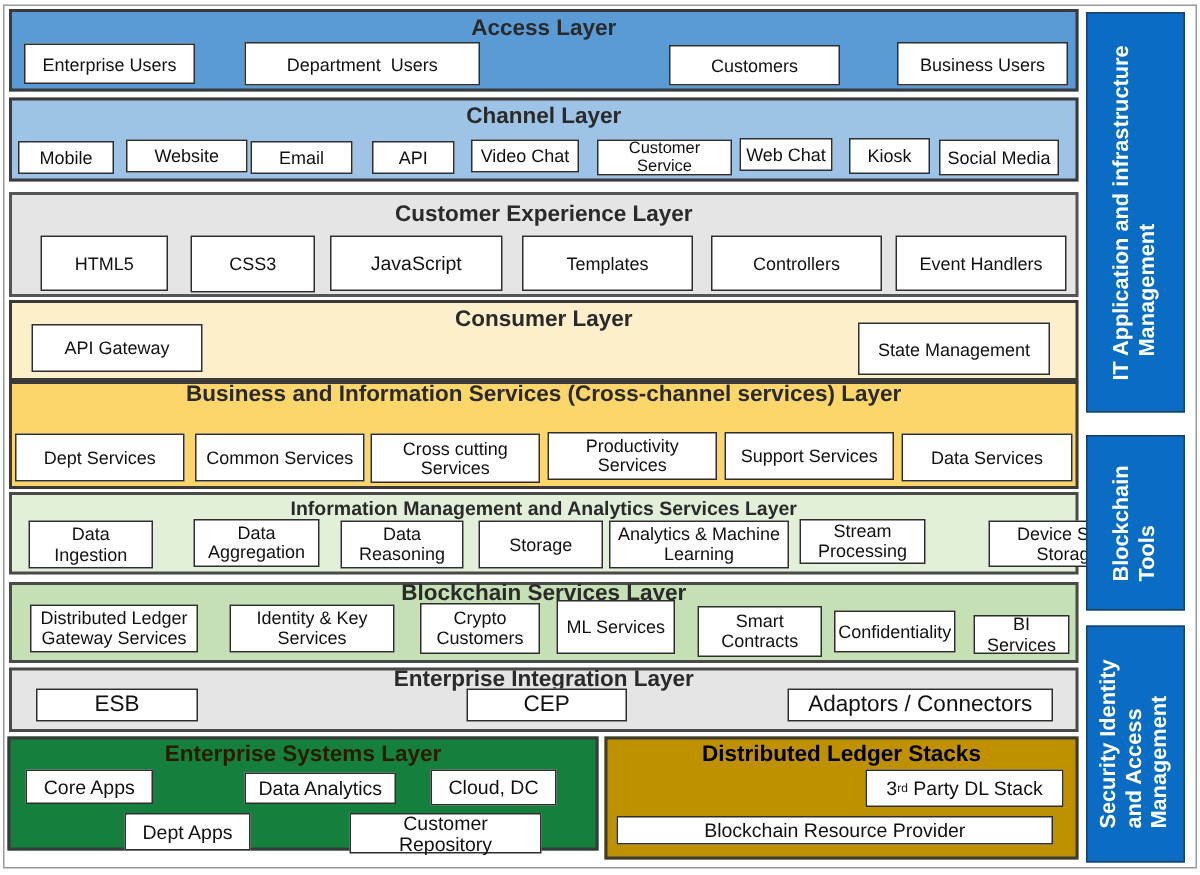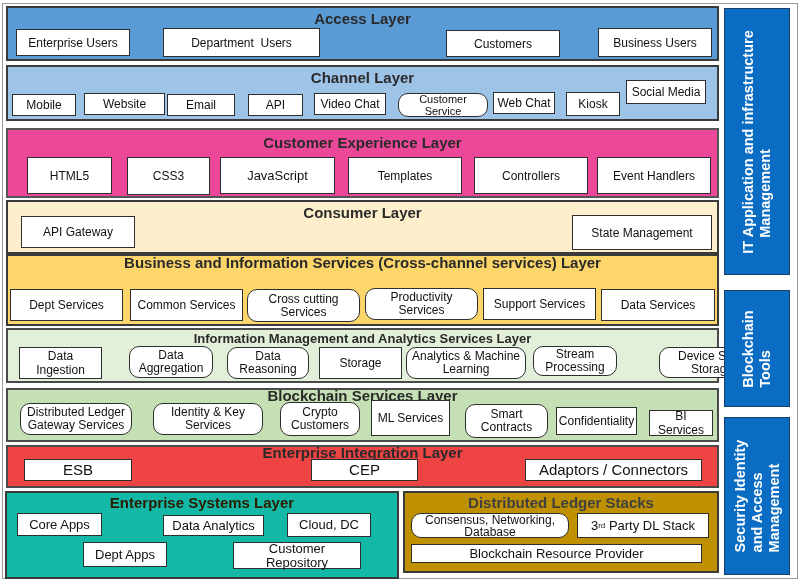--- a/index.html
+++ b/index.html
@@ -1,21 +1,21 @@
 <!DOCTYPE html>
 <html><head>
 <meta charset="utf-8">
 <style>
   * { box-sizing: border-box; margin: 0; padding: 0; }
   body { width: 800px; height: 583px; background: #ffffff; font-family: "Liberation Sans", sans-serif; position: relative; overflow: hidden; }
   #frame { position: absolute; left: 2px; top: 3px; width: 796px; height: 576px; border: 1px solid #9a9a9a; }
   .layer { position: absolute; border: 2px solid #3a3a3a; }
   .title { position: absolute; left: 0; right: 0; text-align: center; font-weight: bold; color: #2a2a2a; font-size: 15px; white-space: nowrap; }
   .box { position: absolute; background: #ffffff; border: 1.5px solid #2e2e2e; display: flex; align-items: center; justify-content: center; text-align: center; font-size: 12px; color: #111; line-height: 14px; padding: 0 2px; }
-  .box2 { font-size: 12px; line-height: 13px; border-radius: 10px; }
+  .box2 { font-size: 12px; line-height: 13px; }
   .side { position: absolute; background: #0a6cc2; border: 1.5px solid #1d3e66; color: #ffffff; font-weight: bold; }
   .side .vt { position: absolute; left: 50%; top: 50%; transform: translate(-50%, -50%) rotate(-90deg); white-space: nowrap; font-size: 14.5px; line-height: 17px; text-align: left; }
   sup { font-size: 8px; vertical-align: super; line-height: 0; }
 </style>
 </head>
 <body>
 
 <div id="frame"></div>
 
 <div class="layer" style="left:6px;top:6px;width:713px;height:55px;background:#5b9bd5;">
@@ -29,37 +29,37 @@
 <div class="layer" style="left:6px;top:65px;width:713px;height:56px;background:#9dc3e6;">
   <div class="title" style="top:2px;">Channel Layer</div>
   <div class="box" style="left:4px;top:27px;width:64px;height:22px;">Mobile</div>
   <div class="box" style="left:76px;top:26px;width:81px;height:22px;">Website</div>
   <div class="box" style="left:159px;top:27px;width:68px;height:22px;">Email</div>
   <div class="box" style="left:240px;top:27px;width:55px;height:22px;">API</div>
   <div class="box" style="left:306px;top:26px;width:72px;height:22px;">Video Chat</div>
   <div class="box box2" style="left:390px;top:26px;width:90px;height:24px;font-size:11px;line-height:12px;">Customer Service</div>
   <div class="box" style="left:485px;top:25px;width:62px;height:22px;">Web Chat</div>
   <div class="box" style="left:558px;top:25px;width:54px;height:24px;">Kiosk</div>
-  <div class="box" style="left:618px;top:13px;width:80px;height:24px;">Social Media</div>
+  <div class="box" style="left:618px;top:26px;width:80px;height:24px;">Social Media</div>
 </div>
 
-<div class="layer" style="left:6px;top:128px;width:713px;height:70px;background:#ec4899;border-color:#555;">
+<div class="layer" style="left:6px;top:128px;width:713px;height:70px;background:#e5e5e5;border-color:#555;">
   <div class="title" style="top:4px;">Customer Experience Layer</div>
   <div class="box" style="left:19px;top:27px;width:85px;height:37px;">HTML5</div>
   <div class="box" style="left:119px;top:27px;width:83px;height:38px;">CSS3</div>
   <div class="box" style="left:212px;top:27px;width:115px;height:37px;font-size:13px;">JavaScript</div>
   <div class="box" style="left:340px;top:27px;width:114px;height:37px;">Templates</div>
   <div class="box" style="left:466px;top:27px;width:114px;height:37px;">Controllers</div>
   <div class="box" style="left:589px;top:27px;width:114px;height:37px;">Event Handlers</div>
 </div>
 
 <div class="layer" style="left:6px;top:200px;width:713px;height:54px;background:#fdefcc;">
   <div class="title" style="top:2px;">Consumer Layer</div>
   <div class="box" style="left:13px;top:14px;width:114px;height:32px;">API Gateway</div>
-  <div class="box" style="left:564px;top:13px;width:140px;height:35px;">State Management</div>
+  <div class="box" style="left:564px;top:13px;width:128px;height:35px;">State Management</div>
 </div>
 
 <div class="layer" style="left:6px;top:254px;width:713px;height:72px;background:#fcd66b;">
   <div class="title" style="top:-2px;">Business and Information Services (Cross-channel services) Layer</div>
   <div class="box" style="left:2px;top:33px;width:113px;height:32px;">Dept Services</div>
   <div class="box" style="left:122px;top:33px;width:113px;height:32px;">Common Services</div>
   <div class="box box2" style="left:239px;top:33px;width:113px;height:33px;">Cross cutting Services</div>
   <div class="box box2" style="left:357px;top:32px;width:113px;height:32px;">Productivity Services</div>
   <div class="box" style="left:475px;top:32px;width:113px;height:32px;">Support Services</div>
   <div class="box" style="left:593px;top:33px;width:114px;height:32px;">Data Services</div>
@@ -80,39 +80,38 @@
   <div class="title" style="top:-3px;">Blockchain Services Layer</div>
   <div class="box box2" style="left:12px;top:13px;width:112px;height:32px;">Distributed Ledger Gateway Services</div>
   <div class="box box2" style="left:145px;top:13px;width:110px;height:32px;">Identity &amp; Key Services</div>
   <div class="box box2" style="left:272px;top:12px;width:80px;height:34px;">Crypto Customers</div>
   <div class="box" style="left:363px;top:10px;width:79px;height:36px;">ML Services</div>
   <div class="box box2" style="left:457px;top:14px;width:83px;height:34px;">Smart Contracts</div>
   <div class="box" style="left:548px;top:17px;width:81px;height:28px;">Confidentiality</div>
   <div class="box" style="left:641px;top:20px;width:64px;height:26px;">BI Services</div>
 </div>
 
-<div class="layer" style="left:6px;top:445px;width:713px;height:43px;background:#ef4444;border-color:#4a4a4a;">
+<div class="layer" style="left:6px;top:445px;width:713px;height:43px;background:#e5e5e5;border-color:#4a4a4a;">
   <div class="title" style="top:-3px;">Enterprise Integration Layer</div>
   <div class="box" style="left:16px;top:12px;width:108px;height:22px;font-size:15px;text-align:center;">ESB</div>
   <div class="box" style="left:303px;top:12px;width:107px;height:22px;font-size:15px;">CEP</div>
   <div class="box" style="left:517px;top:12px;width:177px;height:22px;font-size:15px;">Adaptors / Connectors</div>
 </div>
 
-<div class="layer" style="left:5px;top:491px;width:394px;height:88px;background:#14b8a6;">
+<div class="layer" style="left:5px;top:491px;width:394px;height:76px;background:#15803d;">
   <div class="title" style="top:1px;color:#2b1c00;">Enterprise Systems Layer</div>
   <div class="box" style="left:10px;top:20px;width:85px;height:23px;font-size:13px;">Core Apps</div>
   <div class="box" style="left:156px;top:22px;width:101px;height:21px;font-size:13px;">Data Analytics</div>
   <div class="box" style="left:280px;top:20px;width:84px;height:24px;font-size:13px;">Cloud, DC</div>
   <div class="box" style="left:76px;top:49px;width:84px;height:25px;font-size:13px;">Dept Apps</div>
   <div class="box" style="left:226px;top:49px;width:128px;height:27px;font-size:13px;">Customer Repository</div>
 </div>
 
 <div class="layer" style="left:403px;top:491px;width:316px;height:82px;background:#bf9000;">
-  <div class="title" style="top:1px;color:#404040;">Distributed Ledger Stacks</div>
-  <div class="box box2" style="left:6px;top:20px;width:158px;height:25px;font-size:12px;line-height:12px;overflow:hidden;">Consensus, Networking, Database</div>
+  <div class="title" style="top:1px;color:#000000;">Distributed Ledger Stacks</div>
   <div class="box" style="left:172px;top:20px;width:132px;height:25px;font-size:13px;">
     <span>3</span>
       <sup>rd</sup>
       <span style="white-space:pre;"> Party DL Stack</span>
   </div>
   <div class="box" style="left:6px;top:51px;width:291px;height:19px;font-size:13px;">Blockchain Resource Provider</div>
 </div>
 
 <div class="side" style="left:724px;top:8px;width:66px;height:267px;">
   <div class="vt">

